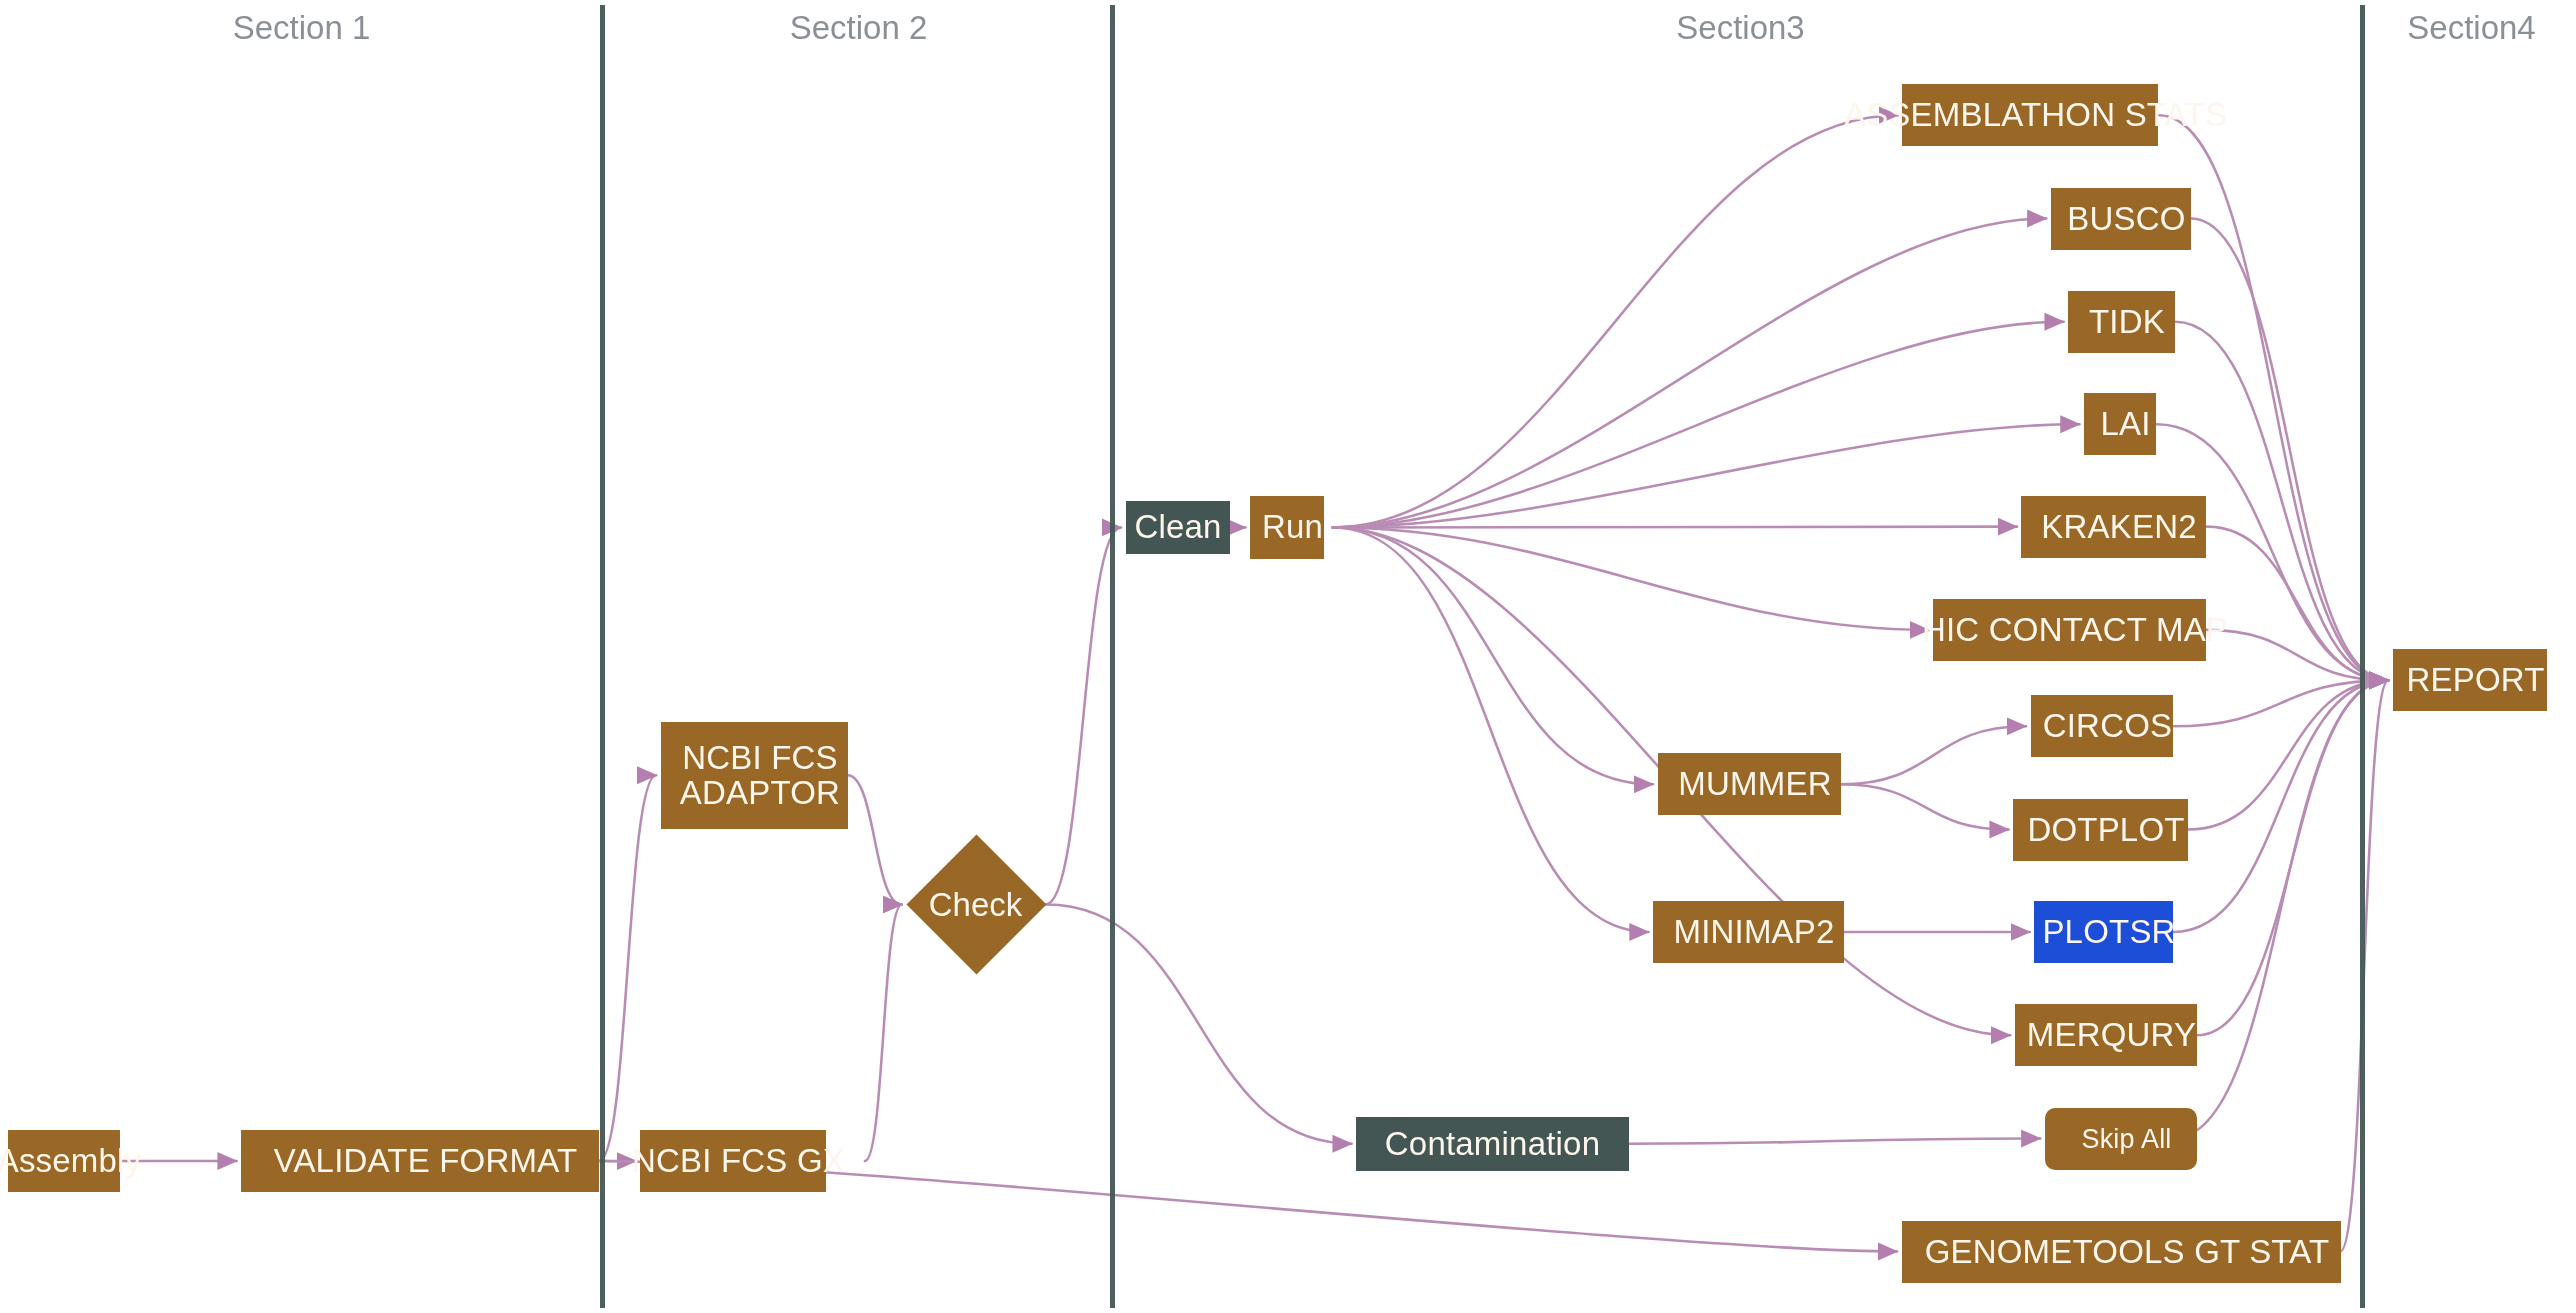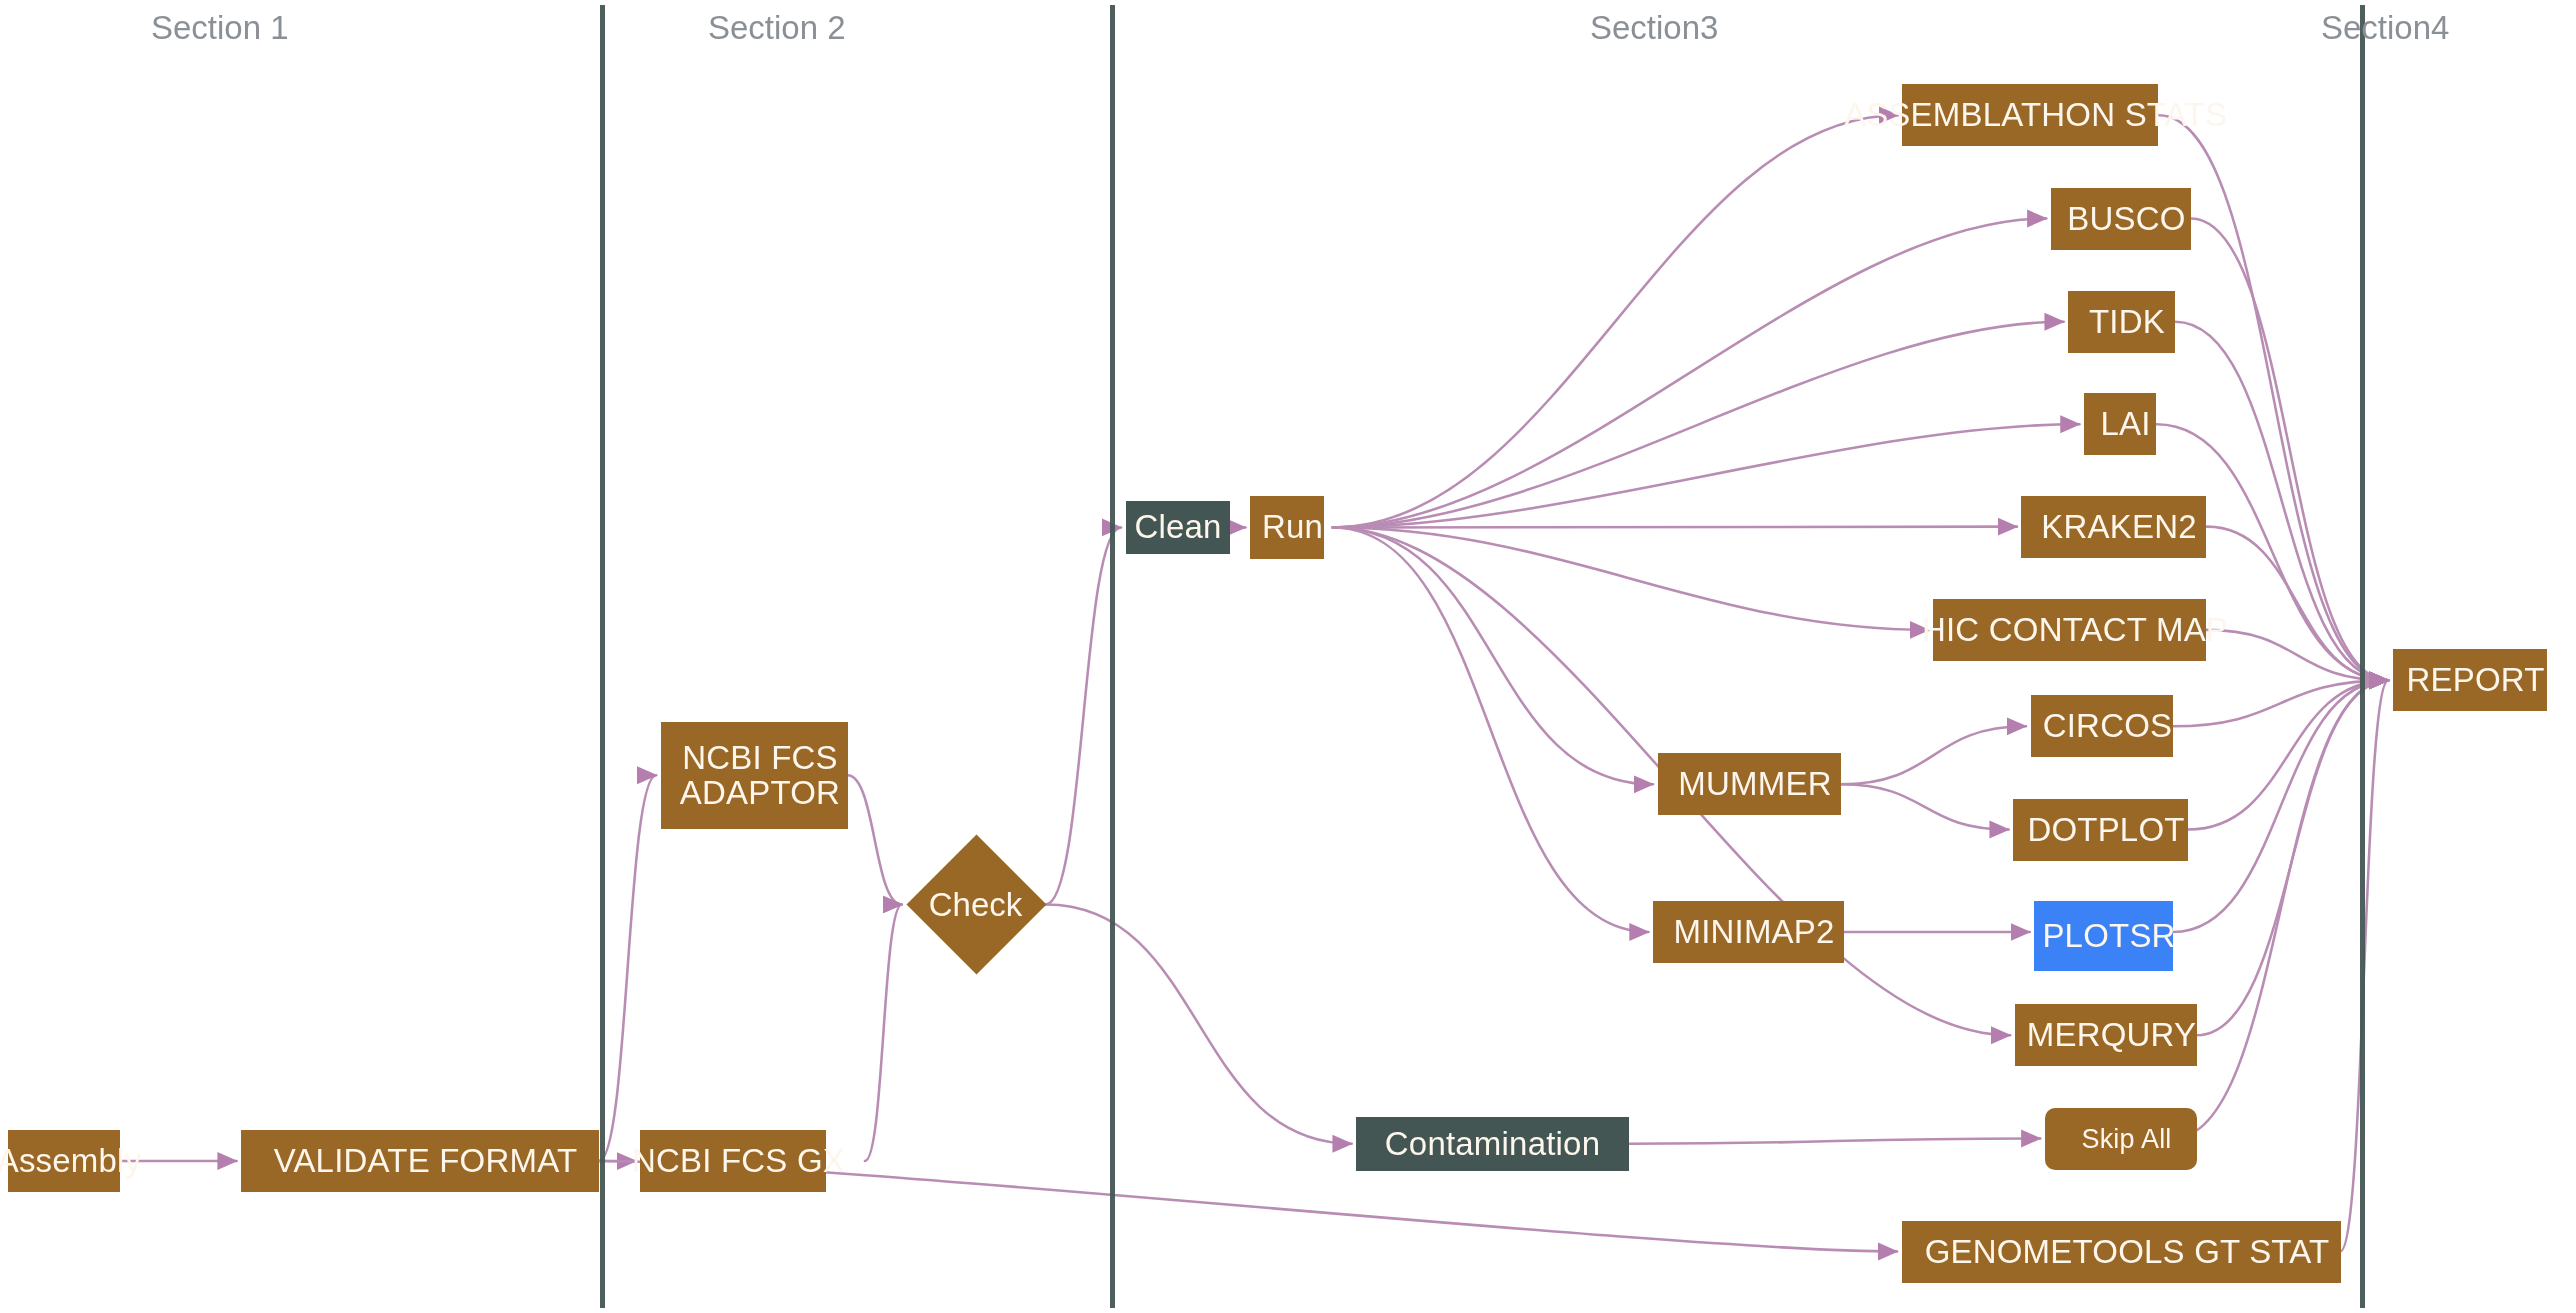--- a/index.html
+++ b/index.html
@@ -41,20 +41,21 @@
     width:4.5px;
     background:#44565 4;
     background:#445654;
     opacity:0.95;
   }
   .section-label{
     position:absolute;
     color:#8a9096;
     font-size:33px;
     white-space:nowrap;
+    text-align:center;
   }
 </style>
 </head>
 <body>
 
 <div id="stage">
   <svg id="edges" viewBox="0 0 3419 1744" xmlns="http://www.w3.org/2000/svg">
     <defs>
       <marker id="ah" markerWidth="9" markerHeight="9" refX="7.5" refY="4.5" orient="auto" markerUnits="strokeWidth">
         <path d="M0,1 L8,4.5 L0,8 z" fill="#b47fae"></path>
@@ -110,21 +111,21 @@
       <div class="node process" style="left: 1902px; top: 84px; width: 256px; height: 62px; font-size: 33px; background: rgb(154, 104, 38);">ASSEMBLATHON STATS</div>
       <div class="node process" style="left: 2051px; top: 188px; width: 140px; height: 62px; font-size: 33px; background: rgb(154, 104, 38);">BUSCO</div>
       <div class="node process" style="left: 2068px; top: 291px; width: 107px; height: 62px; font-size: 33px; background: rgb(154, 104, 38);">TIDK</div>
       <div class="node process" style="left: 2084px; top: 393px; width: 72px; height: 62px; font-size: 33px; background: rgb(154, 104, 38);">LAI</div>
       <div class="node process" style="left: 2021px; top: 496px; width: 185px; height: 62px; font-size: 33px; background: rgb(154, 104, 38);">KRAKEN2</div>
       <div class="node process" style="left: 1933px; top: 599px; width: 273px; height: 62px; font-size: 33px; background: rgb(154, 104, 38);">HIC CONTACT MAP</div>
       <div class="node process" style="left: 1658px; top: 753px; width: 183px; height: 62px; font-size: 33px; background: rgb(154, 104, 38);">MUMMER</div>
       <div class="node process" style="left: 2031px; top: 695px; width: 142px; height: 62px; font-size: 33px; background: rgb(154, 104, 38);">CIRCOS</div>
       <div class="node process" style="left: 2013px; top: 799px; width: 175px; height: 62px; font-size: 33px; background: rgb(154, 104, 38);">DOTPLOT</div>
       <div class="node process" style="left: 1653px; top: 901px; width: 191px; height: 62px; font-size: 33px; background: rgb(154, 104, 38);">MINIMAP2</div>
-      <div class="node process" style="left: 2034px; top: 901px; width: 139px; height: 70px; font-size: 33px; background: #3b82f6;">PLOTSR</div>
+      <div class="node process" style="left: 2034px; top: 901px; width: 139px; height: 62px; font-size: 33px; background: #1d4ed8;">PLOTSR</div>
       <div class="node process" style="left: 2015px; top: 1004px; width: 182px; height: 62px; font-size: 33px; background: rgb(154, 104, 38);">MERQURY</div>
       <div class="node state" style="left: 1356px; top: 1117px; width: 273px; height: 54px; font-size: 33px; background: rgb(68, 86, 84);">Contamination</div>
       <div class="node process" style="left: 2045px; top: 1108px; width: 152px; height: 62px; font-size: 27px; background: rgb(154, 104, 38); border-radius: 10px;">Skip All</div>
       <div class="node process" style="left: 1902px; top: 1221px; width: 439px; height: 62px; font-size: 33px; background: rgb(154, 104, 38);">GENOMETOOLS GT STAT</div>
       <div class="node process" style="left: 2393px; top: 649px; width: 154px; height: 62px; font-size: 33px; background: rgb(154, 104, 38);">REPORT</div>
     </div>
   <div id="dividers-layer">
       <div class="divider" style="left: 600px; top: 4.5px; height: 1303px;"></div>
       <div class="divider" style="left: 1110px; top: 4.5px; height: 1303px;"></div>
       <div class="divider" style="left: 2360px; top: 4.5px; height: 1303px;"></div>

